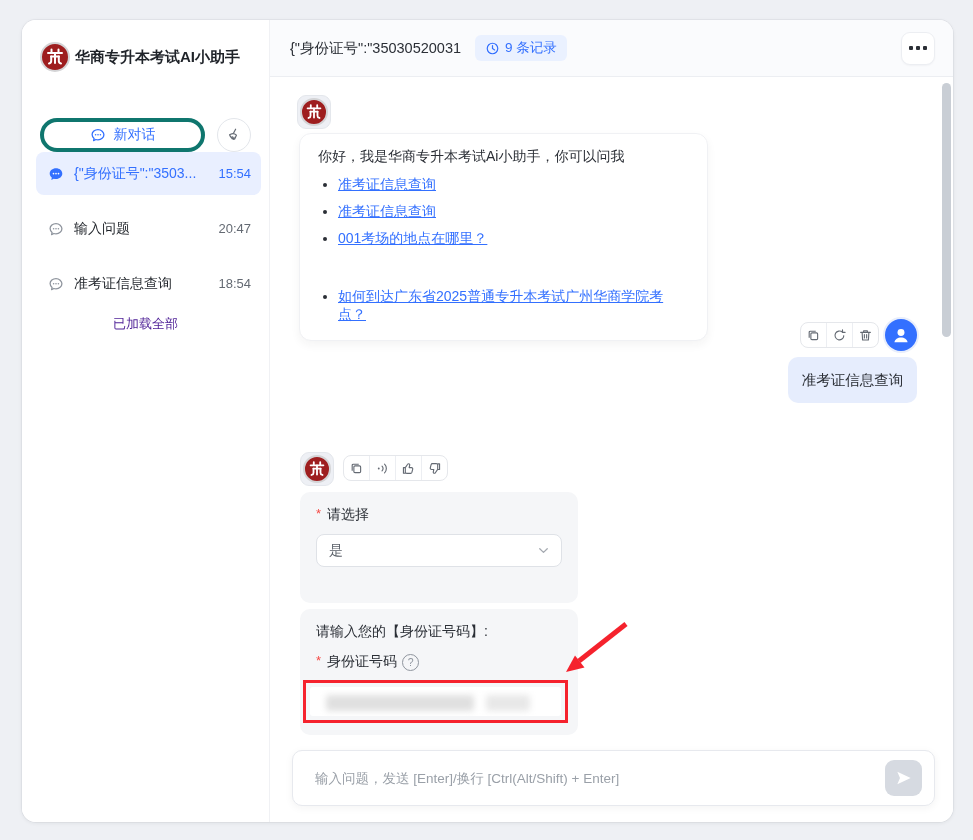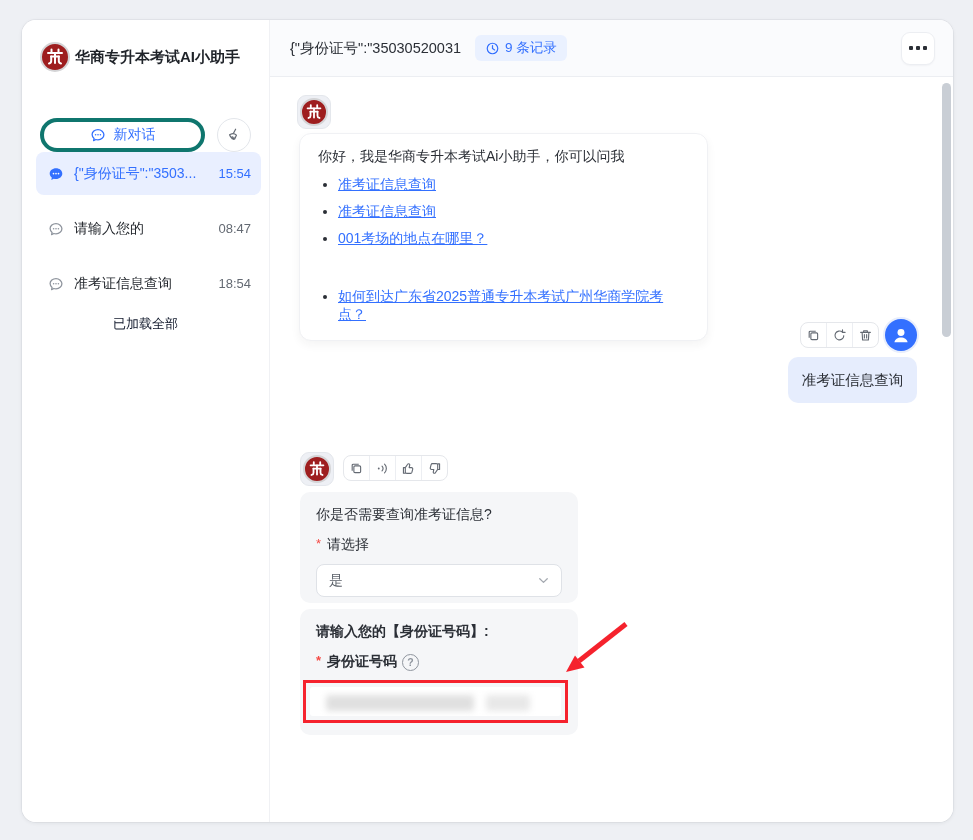--- a/index.html
+++ b/index.html
@@ -41,21 +41,21 @@
   .conv-item{
     display:flex;align-items:center;gap:10px;padding:0 10px 0 12px;height:43px;
     border-radius:8px;font-size:14px;color:#1f2329;cursor:pointer;margin-bottom:12px;
   }
   .conv-item .c-icon{color:#8f959e;display:flex;}
   .conv-item.active{background:#e9efff;color:#3370ff;}
   .conv-item.active .c-icon{color:#3370ff;}
   .conv-label{flex:1;overflow:hidden;white-space:nowrap;text-overflow:ellipsis;}
   .conv-time{font-size:13px;color:#646a73;flex:0 0 auto;}
   .conv-item.active .conv-time{color:#3370ff;}
-  .loaded-all{position:absolute;left:0;right:0;top:295px;text-align:center;color:#0f172a;font-size:13px;}
+  .loaded-all{position:absolute;left:0;right:0;top:295px;text-align:center;color:#4c1d95;font-size:13px;}
   
   .main{position:absolute;left:248px;top:0;width:683px;height:802px;border-radius:0 14px 14px 0;overflow:hidden;}
   .chat-header{
     position:absolute;left:0;top:0;right:0;height:57px;background:#fafbfd;
     border-bottom:1px solid #eceef2;display:flex;align-items:center;box-sizing:border-box;padding:0 18px 0 20px;
   }
   .chat-title{font-size:14.5px;color:#2b2f36;margin-right:14px;white-space:nowrap;}
   .record-badge{
     display:flex;align-items:center;gap:5px;background:#eaf1ff;color:#3370ff;
     font-size:13.5px;border-radius:6px;padding:4px 10px;
@@ -252,22 +252,22 @@
         </span>
         <span class="conv-label">{"身份证号":"3503...</span>
         <span class="conv-time">15:54</span>
       </div>
       <div class="conv-item">
         <span class="c-icon">
           <svg width="16" height="16" viewBox="0 0 16 16">
               <use href="#ic-bubble"></use>
             </svg>
         </span>
-        <span class="conv-label">请输入您的</span>
-        <span class="conv-time">08:47</span>
+        <span class="conv-label">输入问题</span>
+        <span class="conv-time">20:47</span>
       </div>
       <div class="conv-item">
         <span class="c-icon">
           <svg width="16" height="16" viewBox="0 0 16 16">
               <use href="#ic-bubble"></use>
             </svg>
         </span>
         <span class="conv-label">准考证信息查询</span>
         <span class="conv-time">18:54</span>
       </div>
@@ -363,49 +363,56 @@
           </svg>
         </span>
       <span class="ag-btn">
           <svg width="15" height="15" viewBox="0 0 16 16">
             <use href="#ic-thumb-down"></use>
           </svg>
         </span>
     </div>
 
     <div class="form-card" style="left:30px;top:472px;height:111px;">
-      <div class="form-q">你是否需要查询准考证信息?</div>
       <div class="form-label">
         <span class="req">*</span>
           <span>请选择</span>
       </div>
       <div class="select-box">
         <span>是</span>
         <span class="chev">
           <svg width="15" height="15" viewBox="0 0 16 16">
               <use href="#ic-chevron"></use>
             </svg>
         </span>
       </div>
     </div>
 
-    <div class="form-card" style="left:30px;top:589px;height:126px;font-weight:bold;">
+    <div class="form-card" style="left:30px;top:589px;height:126px;">
       <div class="form-q">请输入您的【身份证号码】:</div>
       <div class="form-label">
         <span class="req">*</span>
           <span>身份证号码</span>
         <span class="help-icon">?</span>
       </div>
     </div>
     <div class="id-input-wrap">
       <div class="id-input">
         <span class="blur-blob blur-a"></span>
         <span class="blur-blob blur-b"></span>
       </div>
     </div>
     <svg class="annot-arrow" viewBox="0 0 82 64">
       <line x1="68" y1="8" x2="21" y2="45" stroke="#f5222d" stroke-width="5"></line>
       <polygon points="8,56 17,39.5 26.5,51.5" fill="#f5222d"></polygon>
     </svg>
 
+    <div class="composer">
+      <input type="text" value="" placeholder="输入问题，发送 [Enter]/换行 [Ctrl(Alt/Shift) + Enter]" style="">
+      <button class="send-btn">
+        <svg width="20" height="20" viewBox="0 0 24 24">
+            <use href="#ic-send"></use>
+          </svg>
+      </button>
+    </div>
 
   </div>
 </div>
 
 </body></html>

